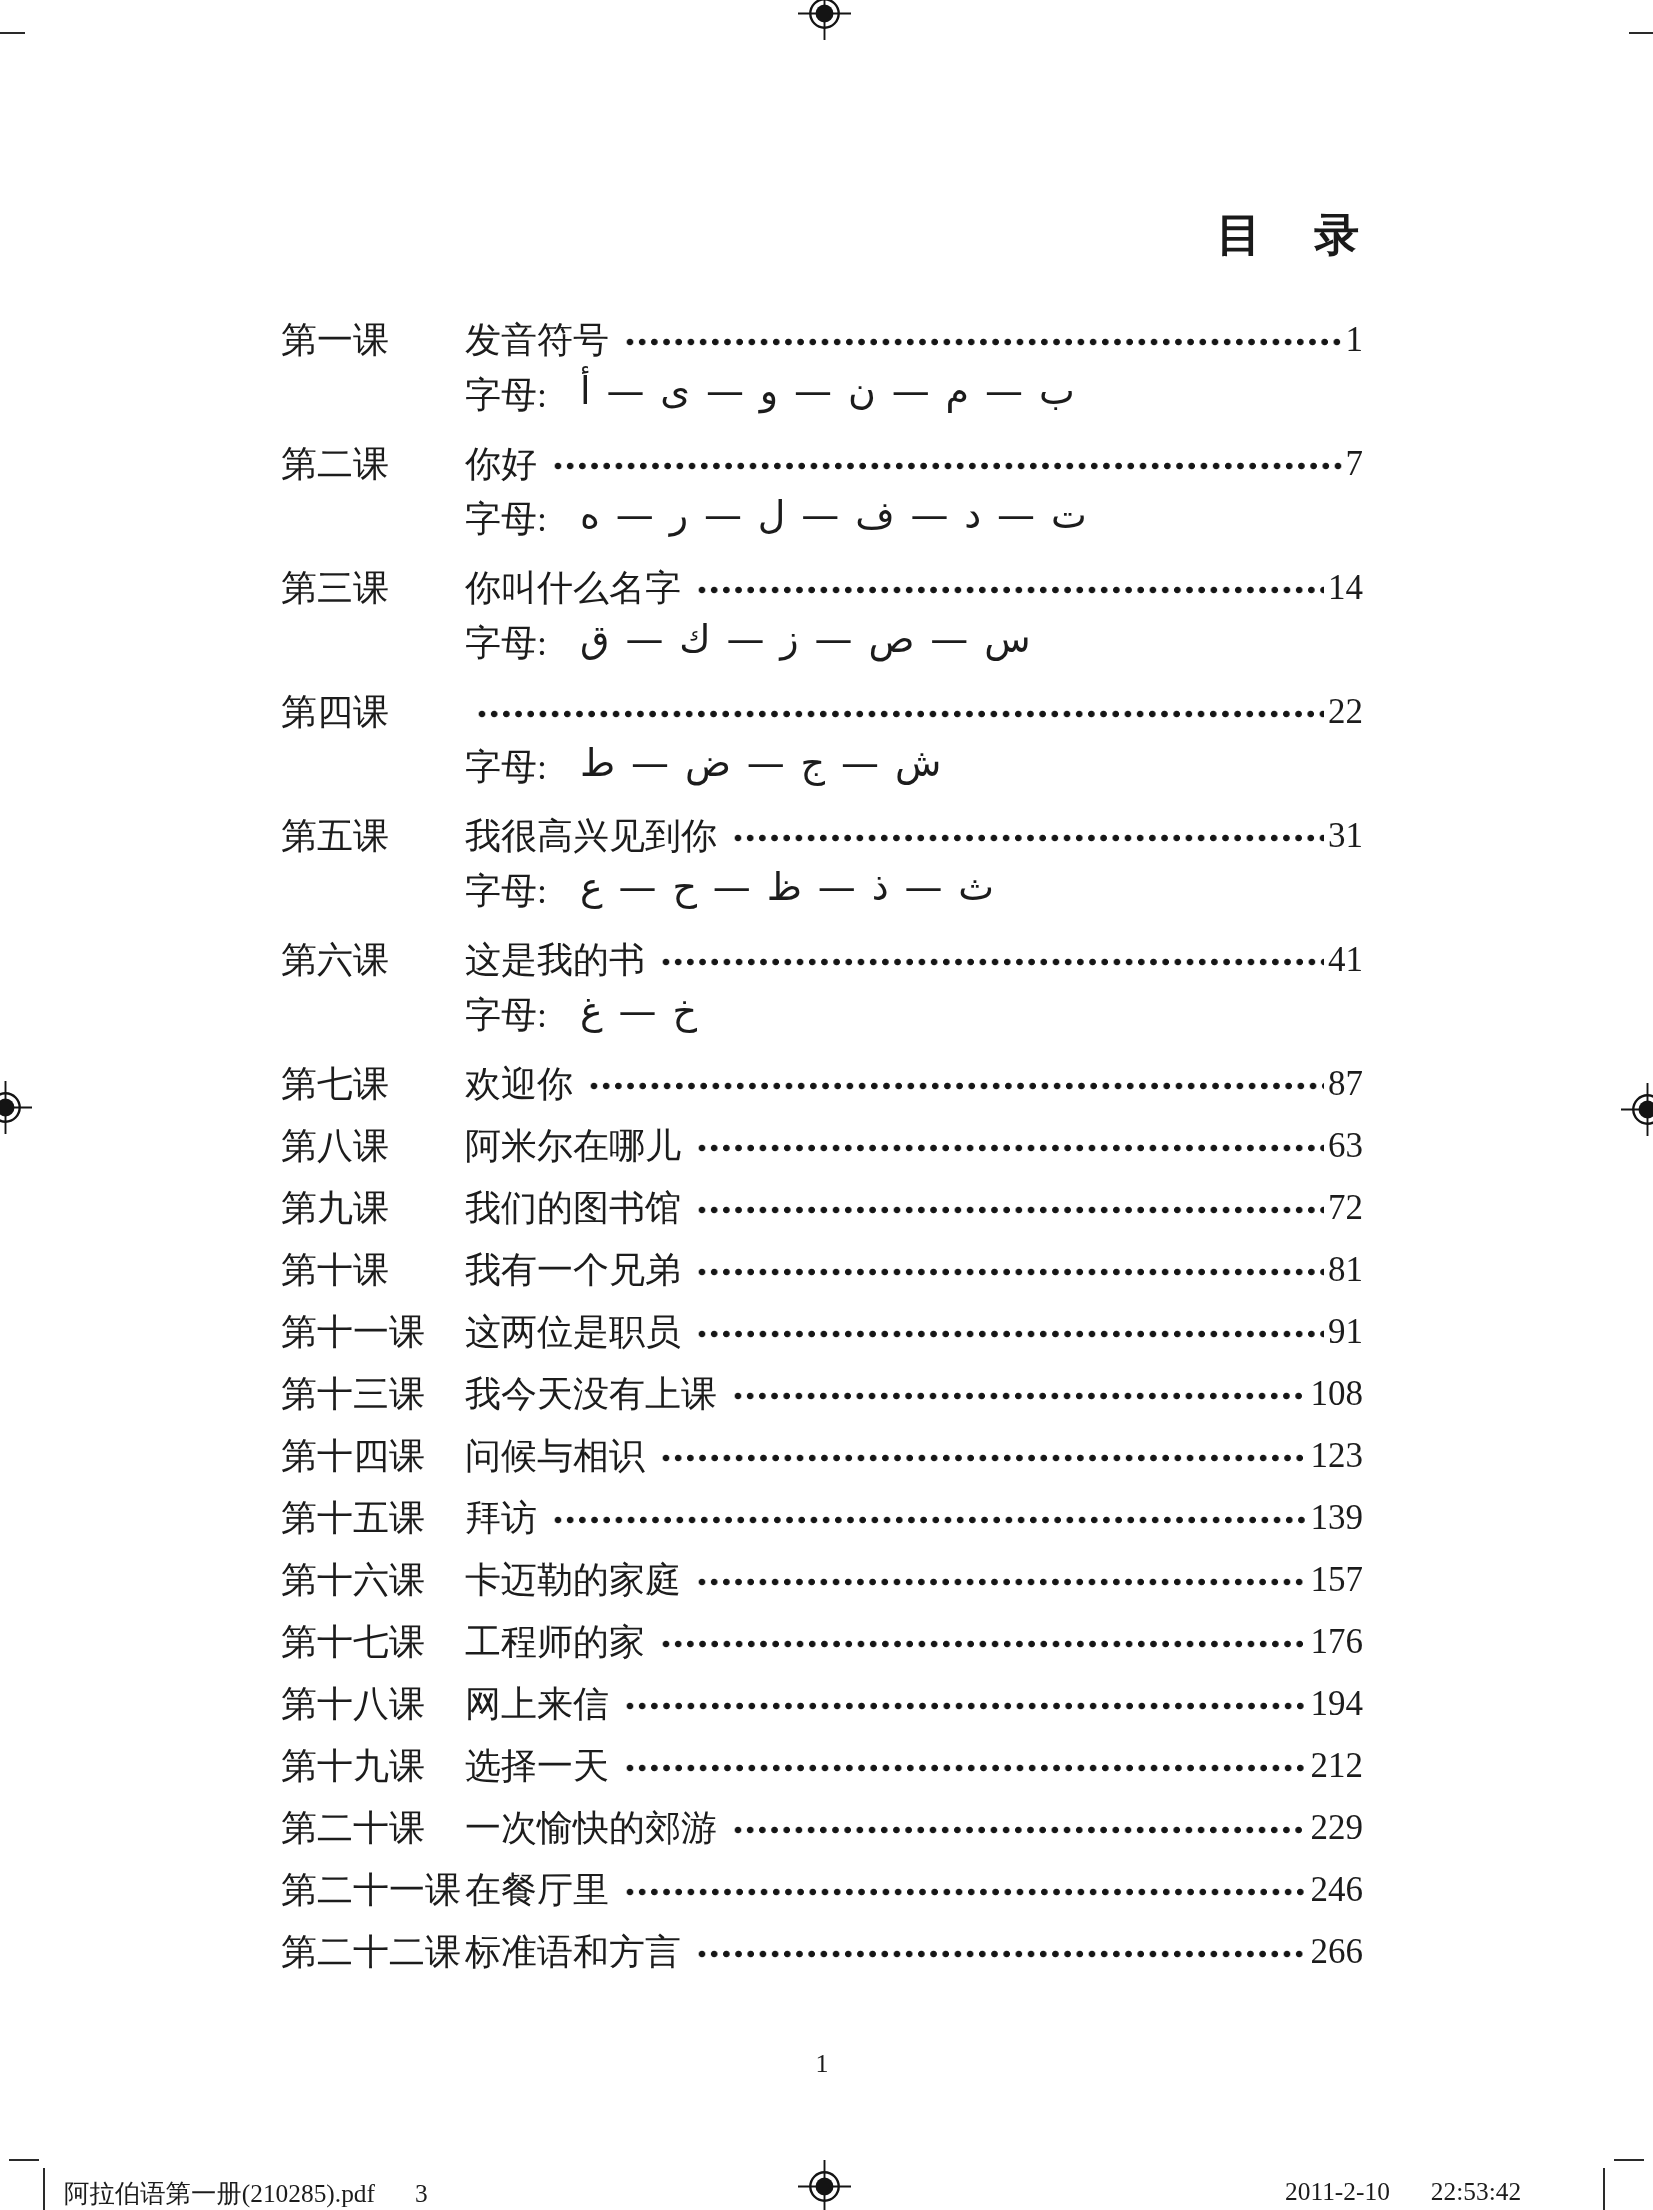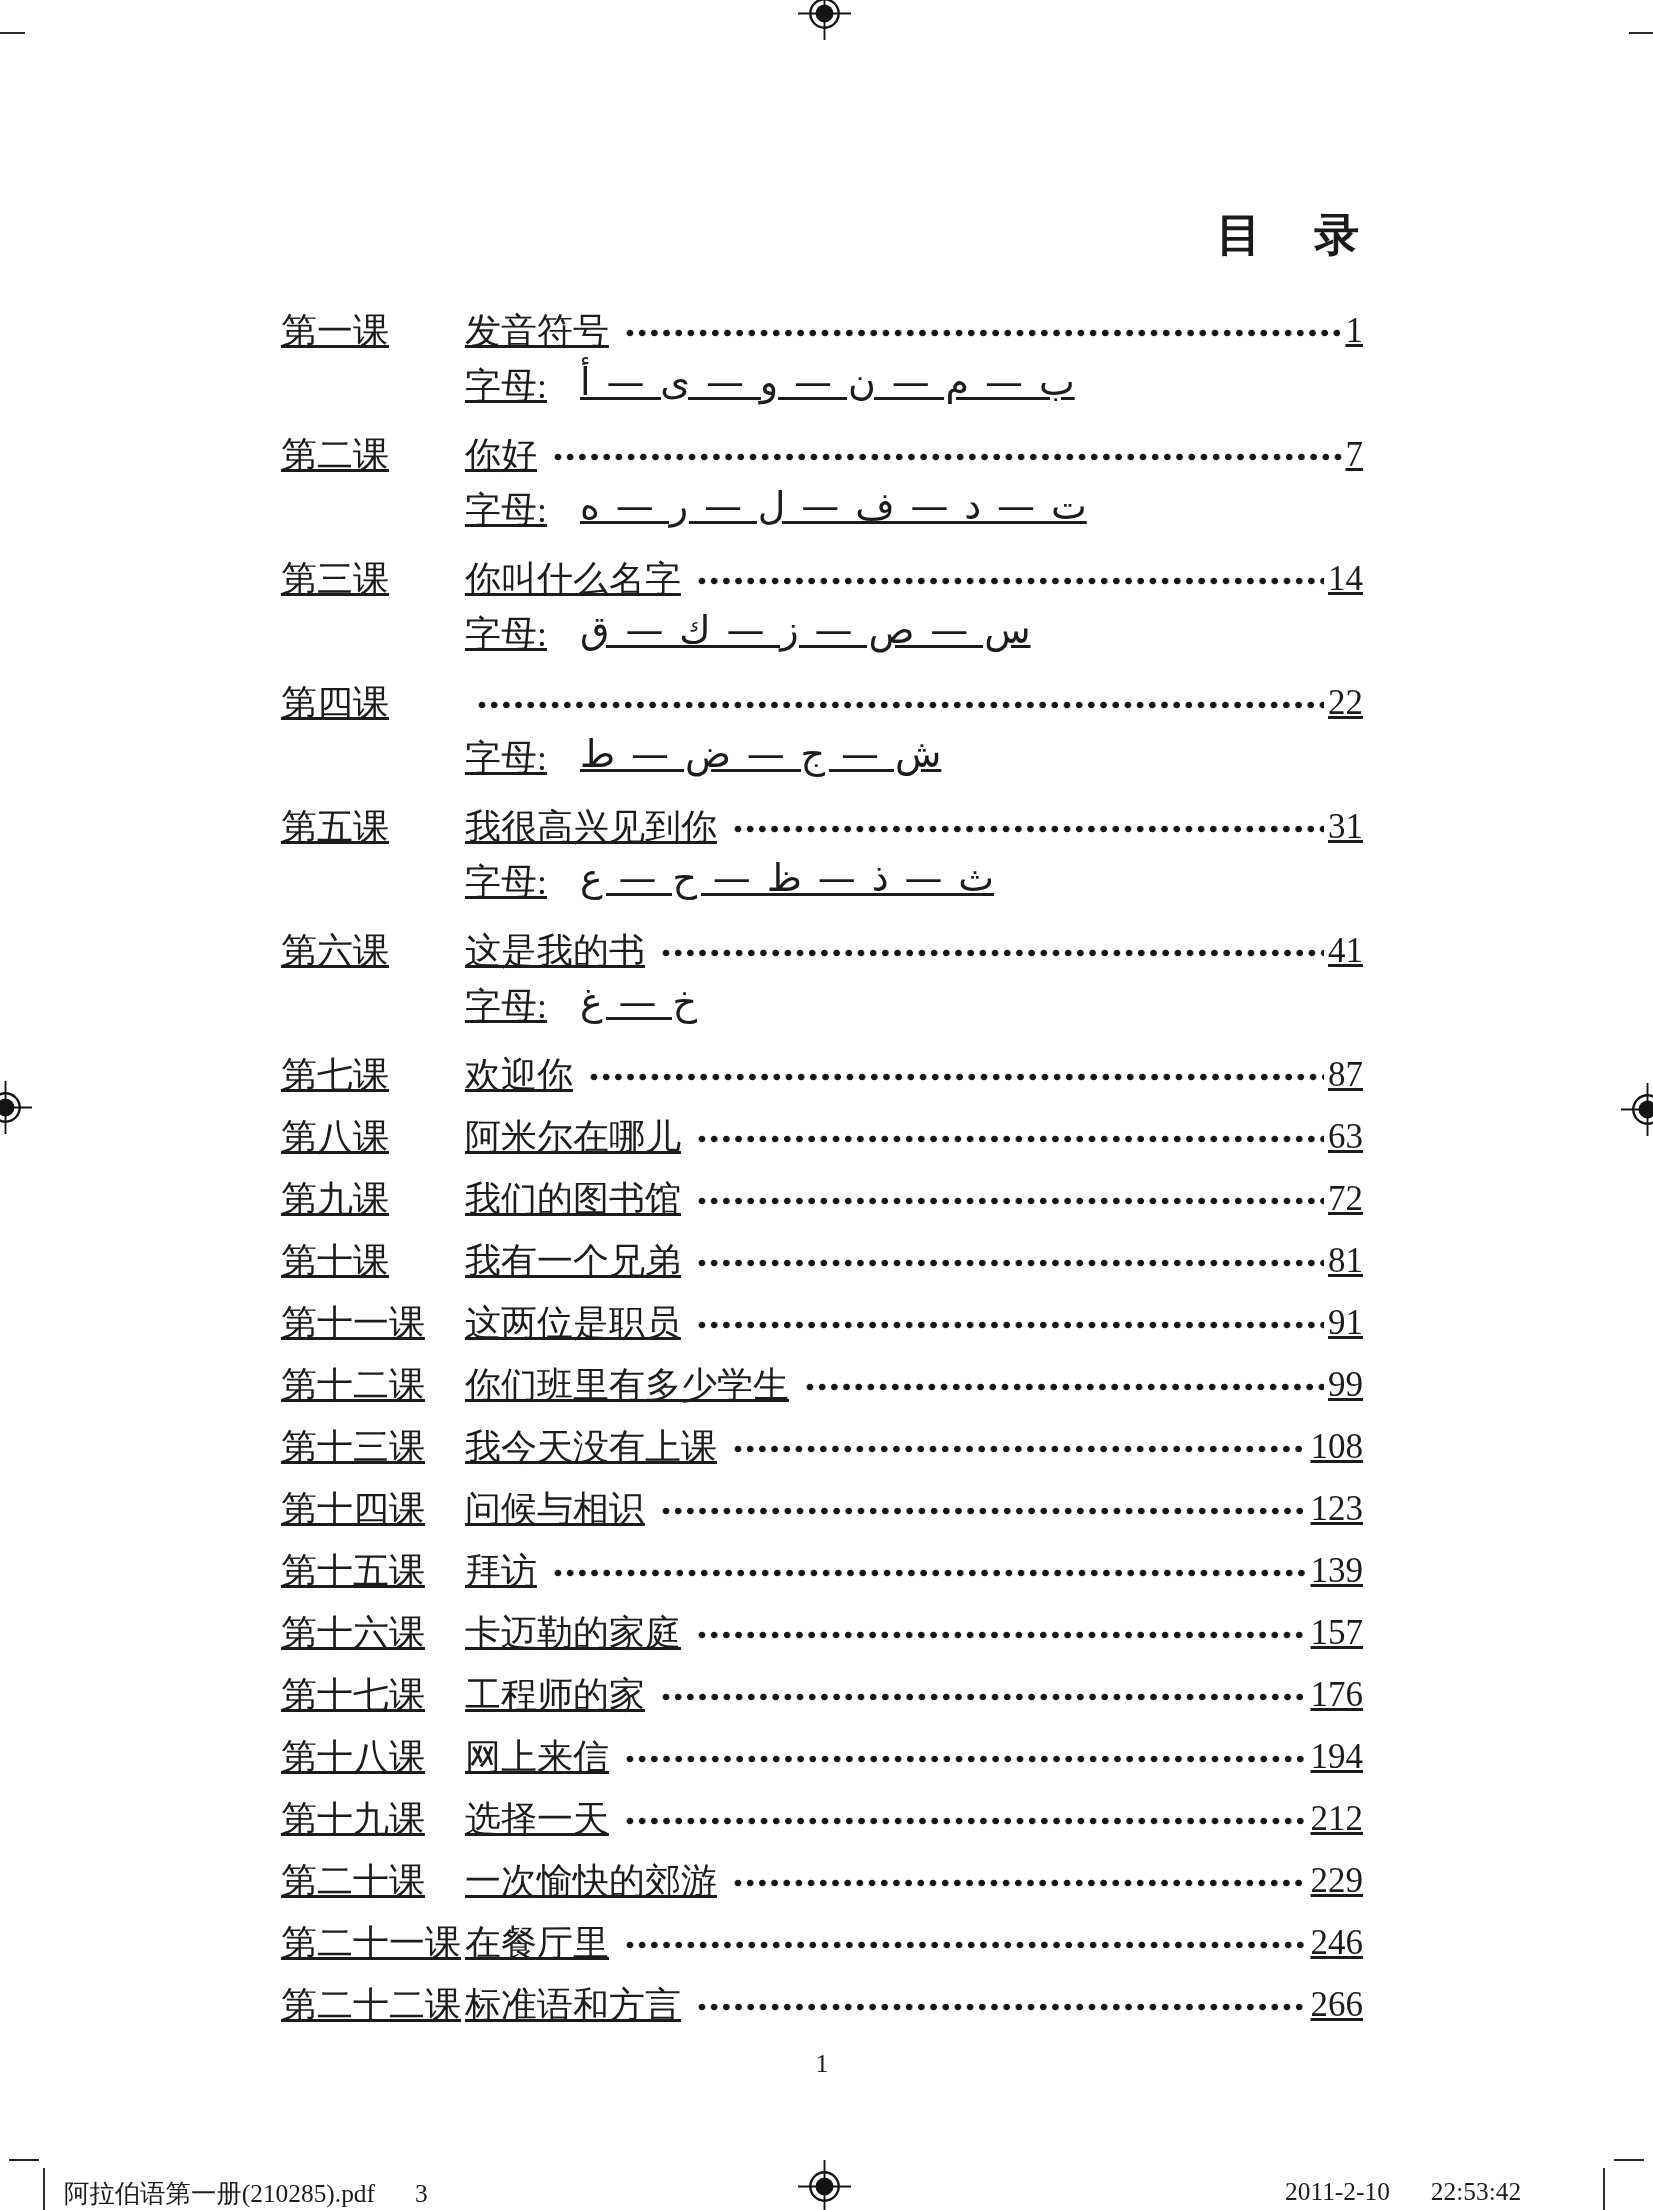--- a/index.html
+++ b/index.html
@@ -29,21 +29,21 @@
   .crop.brh{left:1614px;top:2159px;width:30px;height:1.9px;}
   
   .toc-title{
     position:absolute;left:281px;right:290px;top:205px;
     margin:0;text-align:right;
     font-size:45px;font-weight:600;letter-spacing:3.8px;
     color:#1a1a1a;
   }
   
   .toc{
-    position:absolute;left:281px;right:290px;top:300px;text-decoration:underline;
+    position:absolute;left:281px;right:290px;top:309px;
   }
   .row{
     display:flex;align-items:center;height:62px;
     font-size:36px;line-height:62px;white-space:nowrap;
   }
   .row .label{flex:none;width:184px;}
   .row .title{flex:none;padding-right:3.8px;}
   .row .dots{
     flex:1;align-self:stretch;margin:0 3.8px 0 9.4px;
     background-image:radial-gradient(circle,#161616 2.9px,transparent 3.7px);
@@ -217,26 +217,20 @@
     <span class="pageno">81</span>
   </div>
 
   <div class="row">
     <span class="label">第十一课</span>
     <span class="title">这两位是职员</span>
     <span class="dots"></span>
     <span class="pageno">91</span>
   </div>
 
-  <div class="row">
-    <span class="label">第十二课</span>
-    <span class="title">你们班里有多少学生</span>
-    <span class="dots"></span>
-    <span class="pageno">99</span>
-  </div>
 
   <div class="row">
     <span class="label">第十三课</span>
     <span class="title">我今天没有上课</span>
     <span class="dots"></span>
     <span class="pageno">108</span>
   </div>
 
   <div class="row">
     <span class="label">第十四课</span>

